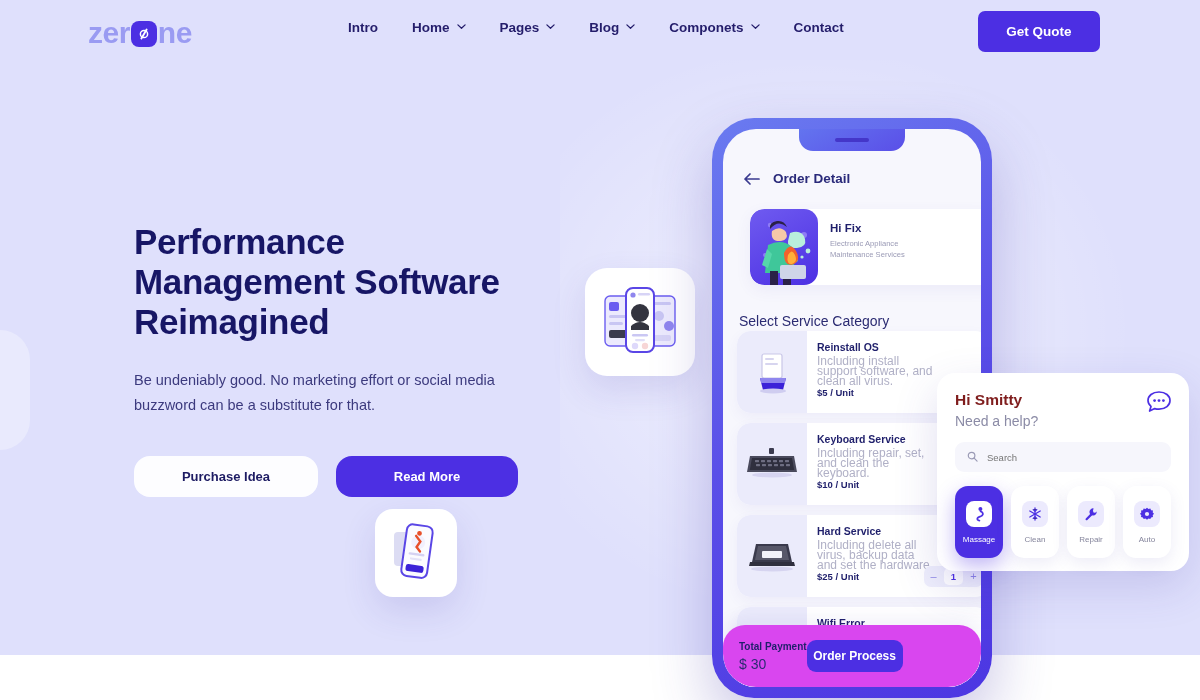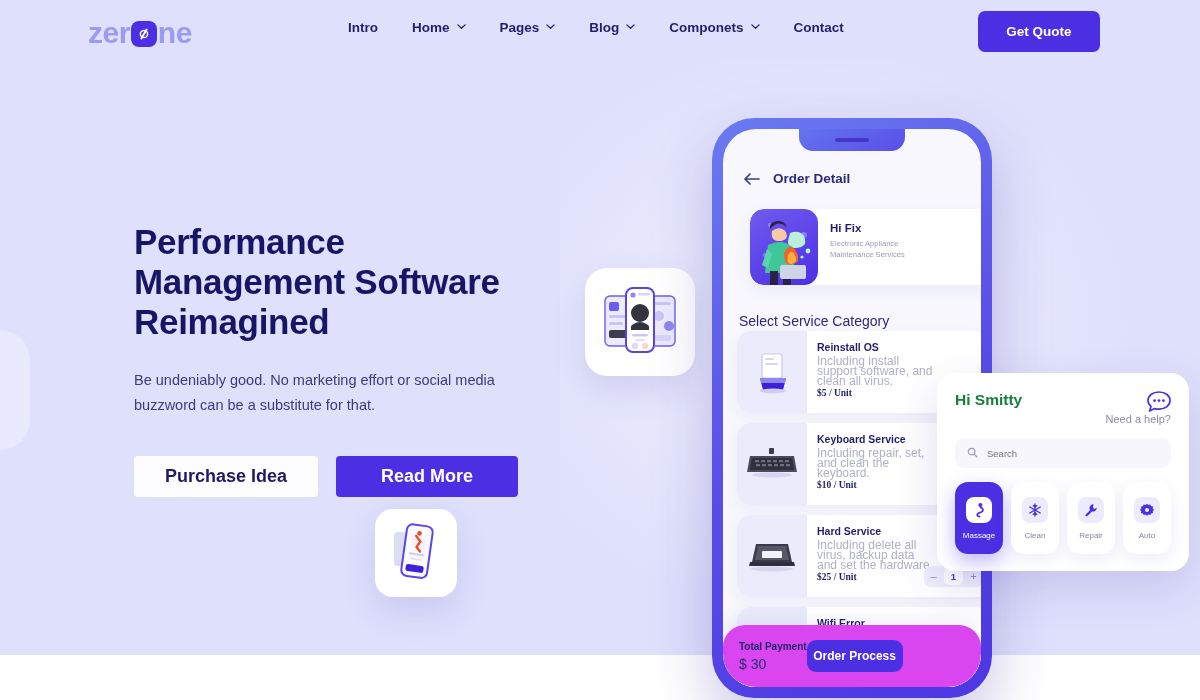--- a/index.html
+++ b/index.html
@@ -70,22 +70,22 @@
   .hero-title {
     font-size: 35px; line-height: 40px; font-weight: 700;
     color: #171666; letter-spacing: -.3px;
   }
   .hero-sub {
     margin-top: 26px; font-size: 14.5px; line-height: 25px;
     color: #3c3a7e; max-width: 372px;
   }
   .hero-actions { margin-top: 38px; display: flex; gap: 18px; }
   .btn-secondary, .btn-primary {
-    height: 41px; border-radius: 4px; border: none;
-    font-size: 18px; font-weight: 700;
+    height: 41px; border-radius: 16px; border: none;
+    font-size: 13px; font-weight: 700;
     font-family: "Liberation Sans", sans-serif; cursor: pointer;
   }
   .btn-secondary { width: 184px; background: #fdfdff; color: #1d1b63; }
   .btn-primary { width: 182px; background: #4c2fe3; color: #ffffff; }
 
   
   .float-card {
     position: absolute; background: #ffffff; border-radius: 22px;
     box-shadow: 0 14px 34px rgba(73,60,170,.14);
     display: flex; align-items: center; justify-content: center;
@@ -146,21 +146,21 @@
     box-shadow: 0 5px 14px rgba(80,70,180,.06);
   }
   .svc-art {
     width: 70px; flex: 0 0 70px; background: #ebebfb;
     display: flex; align-items: center; justify-content: center;
   }
   .svc-body { padding: 10px 10px 0 0; flex: 1; position: relative; }
   .svc-name { font-size: 10.5px; font-weight: 700; color: #1f1f6b; }
   .svc-desc { margin-top: 3px; font-size: 12px; line-height: 10px; color: #b0b0c6; max-width: 120px; }
   .svc-foot { position: absolute; left: 0; bottom: 10px; right: 6px; display: flex; align-items: center; justify-content: space-between; }
-  .svc-price { font-size: 9.5px; font-weight: 700; color: #1f1f6b; font-family: Liberation Serif, serif; }
+  .svc-price { font-size: 9.5px; font-weight: 700; color: #1f1f6b; }
   .stepper { display: flex; align-items: center; gap: 3px; background: #efeffc; border-radius: 7px; padding: 2px; }
   .step-btn {
     width: 15px; height: 15px; border-radius: 5px; border: none; background: transparent;
     color: #8d86e6; font-size: 11px; line-height: 1; cursor: pointer;
     font-family: "Liberation Sans", sans-serif;
   }
   .step-val {
     min-width: 19px; height: 17px; border-radius: 5px; background: #fff;
     color: #4c2fe3; font-size: 9.5px; font-weight: 700;
     display: flex; align-items: center; justify-content: center;
@@ -180,22 +180,22 @@
     font-family: "Liberation Sans", sans-serif; cursor: pointer;
   }
 
   
   .chat {
     position: absolute; left: 937px; top: 373px; width: 252px; height: 198px;
     background: #fff; border-radius: 18px;
     box-shadow: 0 16px 44px rgba(70,58,165,.17);
     padding: 18px 18px 0 18px;
   }
-  .chat-title { font-size: 15.5px; font-weight: 700; color: #15803d; }
-  .chat-sub { margin-top: 4px; font-size: 11px; color: #8b8ba6; text-align: right; }
+  .chat-title { font-size: 15.5px; font-weight: 700; color: #7f1d1d; }
+  .chat-sub { margin-top: 4px; font-size: 14px; color: #8b8ba6; }
   .chat-bubble { position: absolute; right: 16px; top: 15px; width: 28px; height: 28px; }
   .chat-search {
     margin-top: 13px; height: 30px; border-radius: 9px; background: #f6f6fc;
     display: flex; align-items: center; gap: 9px; padding: 0 12px;
   }
   .chat-search input {
     border: none; outline: none; background: transparent;
     font-size: 9.5px; color: #8b8ba6; width: 100%;
     font-family: "Liberation Sans", sans-serif;
   }

